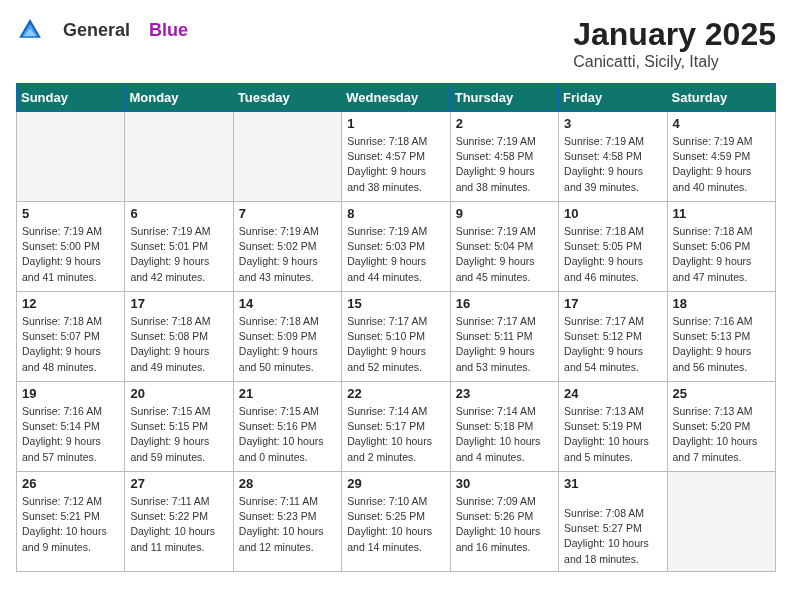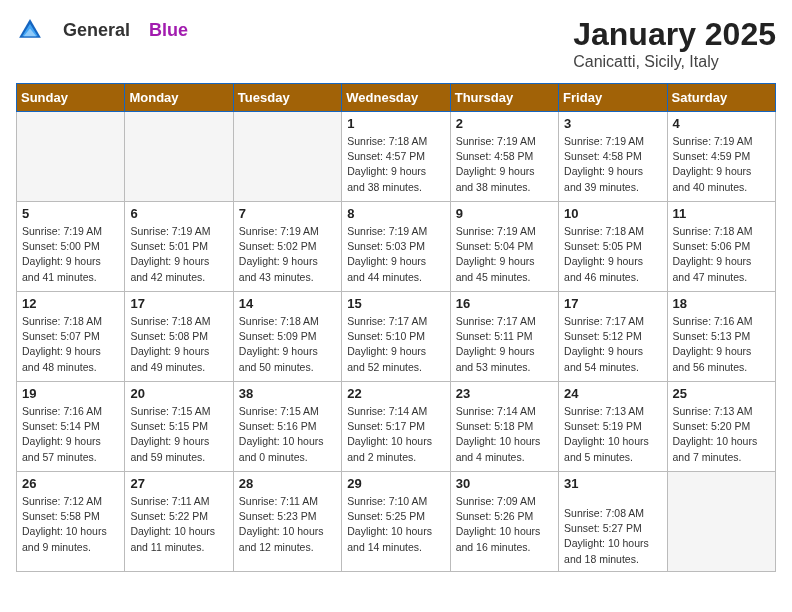--- a/index.html
+++ b/index.html
@@ -35,21 +35,21 @@
     .location-title {
       font-size: 16px;
       color: #444;
     }
     .calendar {
       width: 100%;
       border-collapse: collapse;
       border: 1px solid #bbb;
     }
     .calendar th {
-      background: #a16207;
+      background: #0f766e;
       color: #fff;
       font-size: 13px;
       font-weight: bold;
       padding: 6px 4px;
       text-align: left;
       border: 1px solid #1565c0;
     }
     .calendar td {
       vertical-align: top;
       border: 1px solid #bbb;
@@ -234,21 +234,21 @@
 Sunset: 5:14 PM
 Daylight: 9 hours and 57 minutes.</div>
         </td>
         <td>
           <div class="day-num">20</div>
           <div class="day-info" style="white-space: pre-line;">Sunrise: 7:15 AM
 Sunset: 5:15 PM
 Daylight: 9 hours and 59 minutes.</div>
         </td>
         <td>
-          <div class="day-num">38</div>
+          <div class="day-num">21</div>
           <div class="day-info" style="white-space: pre-line;">Sunrise: 7:15 AM
 Sunset: 5:16 PM
 Daylight: 10 hours and 0 minutes.</div>
         </td>
         <td>
           <div class="day-num">22</div>
           <div class="day-info" style="white-space: pre-line;">Sunrise: 7:14 AM
 Sunset: 5:17 PM
 Daylight: 10 hours and 2 minutes.</div>
         </td>
@@ -268,21 +268,21 @@
           <div class="day-num">25</div>
           <div class="day-info" style="white-space: pre-line;">Sunrise: 7:13 AM
 Sunset: 5:20 PM
 Daylight: 10 hours and 7 minutes.</div>
         </td>
       </tr>
       <tr class="week-row">
         <td>
           <div class="day-num">26</div>
           <div class="day-info" style="white-space: pre-line;">Sunrise: 7:12 AM
-Sunset: 5:58 PM
+Sunset: 5:21 PM
 Daylight: 10 hours and 9 minutes.</div>
         </td>
         <td>
           <div class="day-num">27</div>
           <div class="day-info" style="white-space: pre-line;">Sunrise: 7:11 AM
 Sunset: 5:22 PM
 Daylight: 10 hours and 11 minutes.</div>
         </td>
         <td>
           <div class="day-num">28</div>

